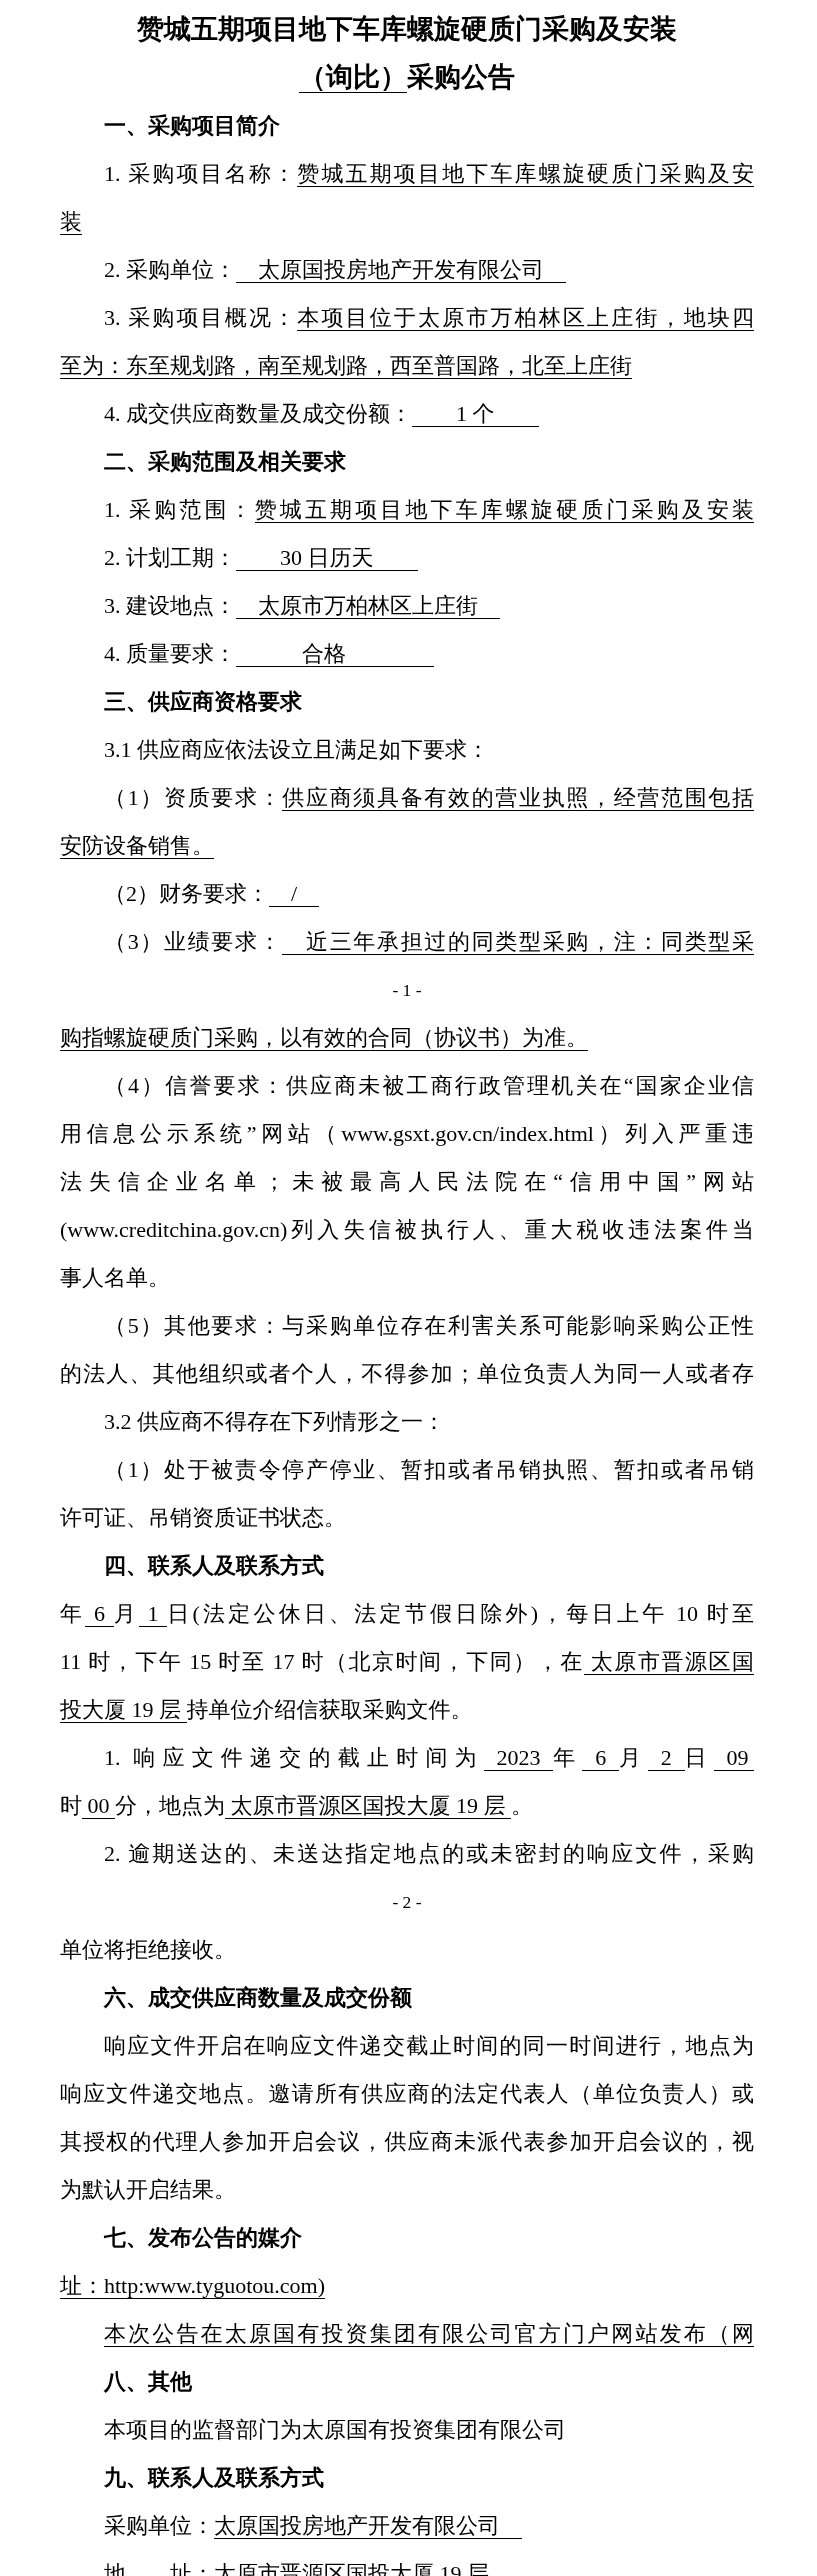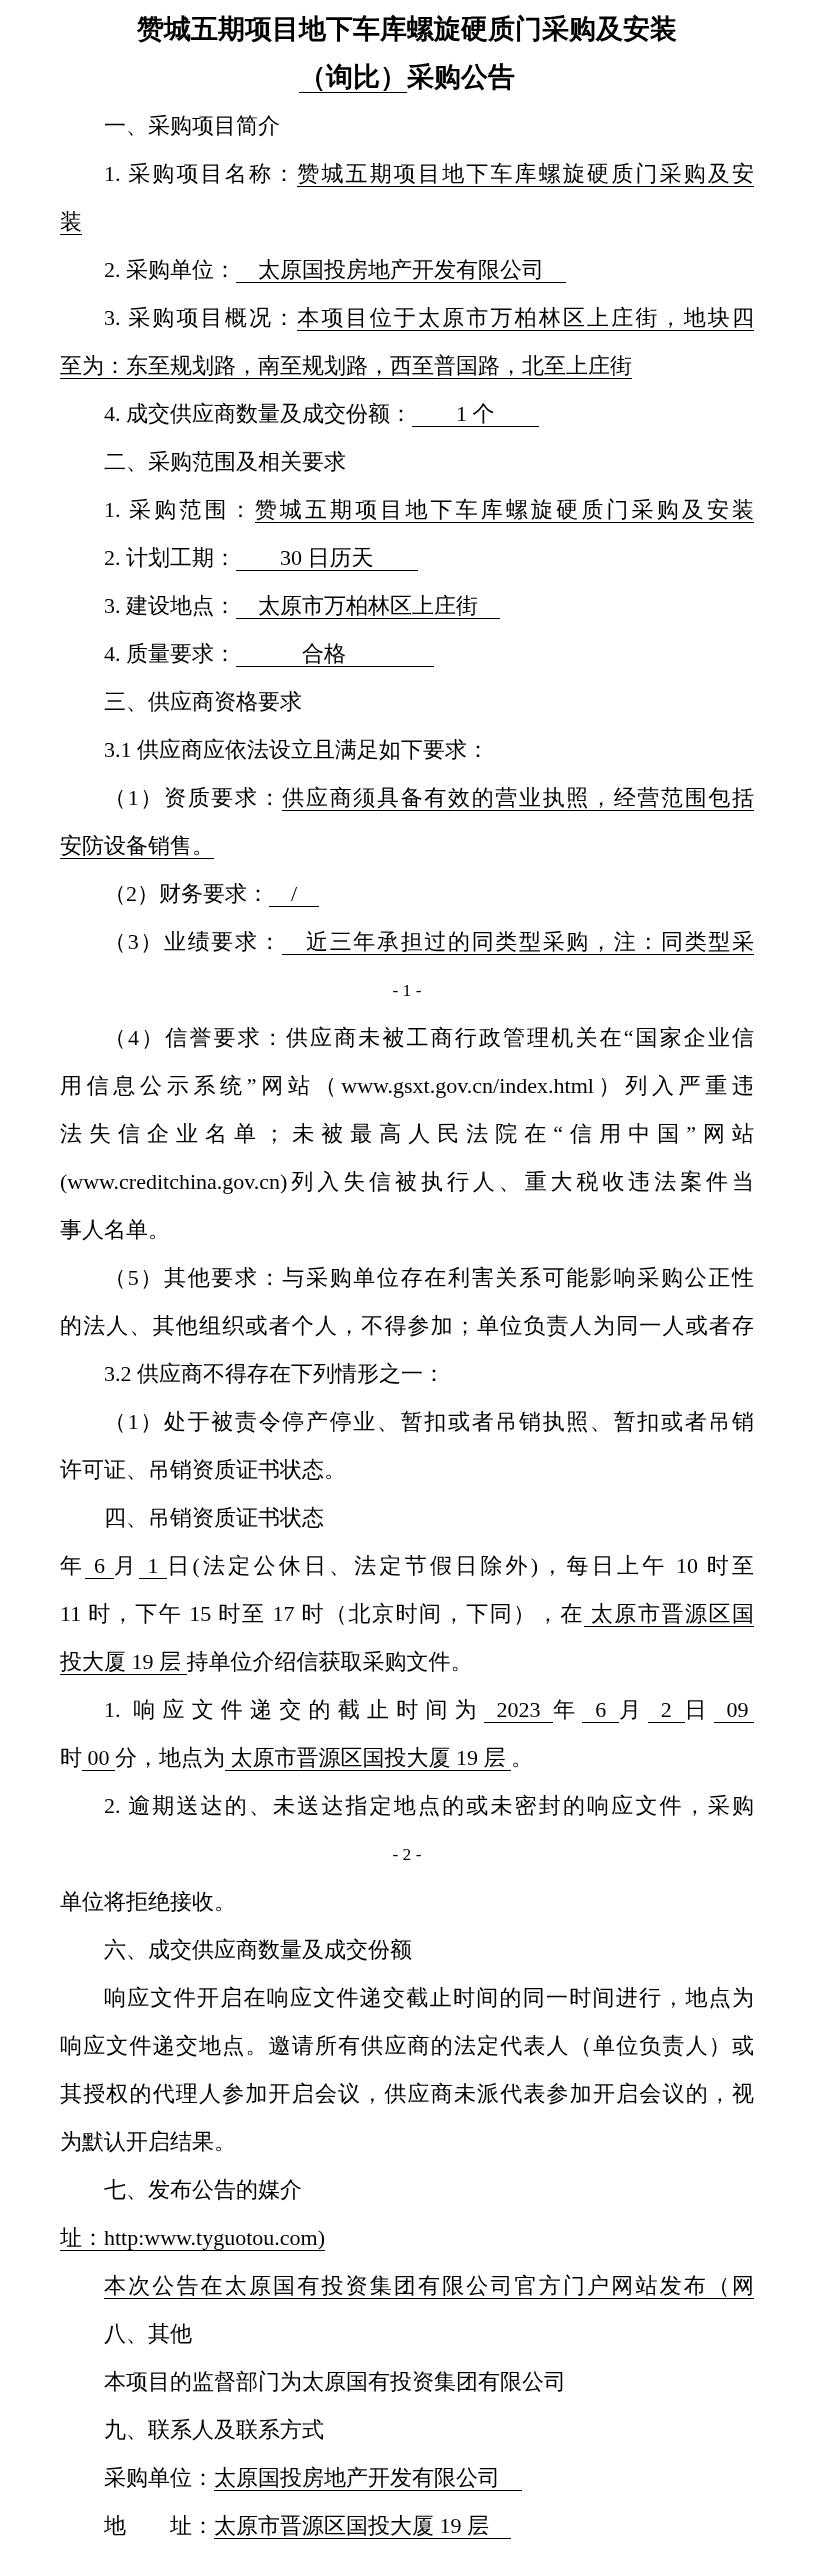--- a/index.html
+++ b/index.html
@@ -5,21 +5,21 @@
   html,body{margin:0;padding:0;background:#ffffff;}
   .page{
     width:818px;height:2931px;background:#ffffff;color:#000000;
     position:relative;box-sizing:border-box;overflow:hidden;
     padding:4.1px 60px 0 56px;
     font-family:"Liberation Serif","DejaVu Serif",serif;
     font-size:22px;line-height:2.0;
   }
   p{margin:4px;text-align:justify;}
   p.title{text-align:center;font-weight:bold;font-size:27px;line-height:1.62;text-indent:0;}
-  p.heading{font-family:"Liberation Sans","DejaVu Sans",sans-serif;font-weight:normal;}
+  p.heading{font-family:"Liberation Sans","DejaVu Sans",sans-serif;font-weight:bold;}
   p.indent{text-indent:2em;}
   p.fill{text-align-last:justify;}
   p.footer{text-align:center;font-size:17.5px;line-height:2.53;text-align-last:center;}
   .u{border-bottom:1.5px solid #000000;}
   span{white-space:pre-wrap;}
 </style>
 </head>
 <body>
 
 <div class="page">
@@ -38,31 +38,32 @@
       <p class="line indent"><span>2. 计划工期：</span><span class="u">　　30 日历天　　</span></p>
       <p class="line indent"><span>3. 建设地点：</span><span class="u">　太原市万柏林区上庄街　</span></p>
       <p class="line indent"><span>4. 质量要求：</span><span class="u">　　　合格　　　　</span></p>
       <p class="heading indent"><span>三、供应商资格要求</span></p>
       <p class="line indent"><span>3.1 供应商应依法设立且满足如下要求：</span></p>
       <p class="line indent fill"><span>（1）资质要求：</span><span class="u">供应商须具备有效的营业执照，经营范围包括</span></p>
       <p class="line"><span class="u">安防设备销售。</span></p>
       <p class="line indent"><span>（2）财务要求：</span><span class="u">　/　</span></p>
       <p class="line indent fill"><span>（3）业绩要求：</span><span class="u">　近三年承担过的同类型采购，注：同类型采</span></p>
       <p class="footer"><span>- 1 -</span></p>
+      <p class="line"><span class="u">购指螺旋硬质门采购，以有效的合同（协议书）为准。</span></p>
       <p class="line indent fill"><span>（4）信誉要求：供应商未被工商行政管理机关在“国家企业信</span></p>
       <p class="line fill"><span>用信息公示系统”网站（www.gsxt.gov.cn/index.html）列入严重违</span></p>
       <p class="line fill"><span>法失信企业名单；未被最高人民法院在“信用中国”网站</span></p>
       <p class="line fill"><span>(www.creditchina.gov.cn)列入失信被执行人、重大税收违法案件当</span></p>
       <p class="line"><span>事人名单。</span></p>
       <p class="line indent fill"><span>（5）其他要求：与采购单位存在利害关系可能影响采购公正性</span></p>
       <p class="line fill"><span>的法人、其他组织或者个人，不得参加；单位负责人为同一人或者存</span></p>
       <p class="line indent"><span>3.2 供应商不得存在下列情形之一：</span></p>
       <p class="line indent fill"><span>（1）处于被责令停产停业、暂扣或者吊销执照、暂扣或者吊销</span></p>
       <p class="line"><span>许可证、吊销资质证书状态。</span></p>
-      <p class="heading indent"><span>四、吊销资质证书状态</span></p>
+      <p class="heading indent"><span>四、联系人及联系方式</span></p>
       <p class="line fill"><span>年</span><span class="u"> 6 </span><span>月</span><span class="u"> 1 </span><span>日(法定公休日、法定节假日除外)，每日上午 10 时至</span></p>
       <p class="line fill"><span>11 时，下午 15 时至 17 时（北京时间，下同），在</span><span class="u"> 太原市晋源区国</span></p>
       <p class="line"><span class="u">投大厦 19 层 </span><span>持单位介绍信获取采购文件。</span></p>
       <p class="line indent fill"><span>1. 响应文件递交的截止时间为</span><span class="u"> 2023 </span><span>年</span><span class="u"> 6 </span><span>月</span><span class="u"> 2 </span><span>日</span><span class="u"> 09 </span></p>
       <p class="line"><span>时</span><span class="u"> 00 </span><span>分，地点为</span><span class="u"> 太原市晋源区国投大厦 19 层 </span><span>。</span></p>
       <p class="line indent fill"><span>2. 逾期送达的、未送达指定地点的或未密封的响应文件，采购</span></p>
       <p class="footer"><span>- 2 -</span></p>
       <p class="line"><span>单位将拒绝接收。</span></p>
       <p class="heading indent"><span>六、成交供应商数量及成交份额</span></p>
       <p class="line indent fill"><span>响应文件开启在响应文件递交截止时间的同一时间进行，地点为</span></p>

